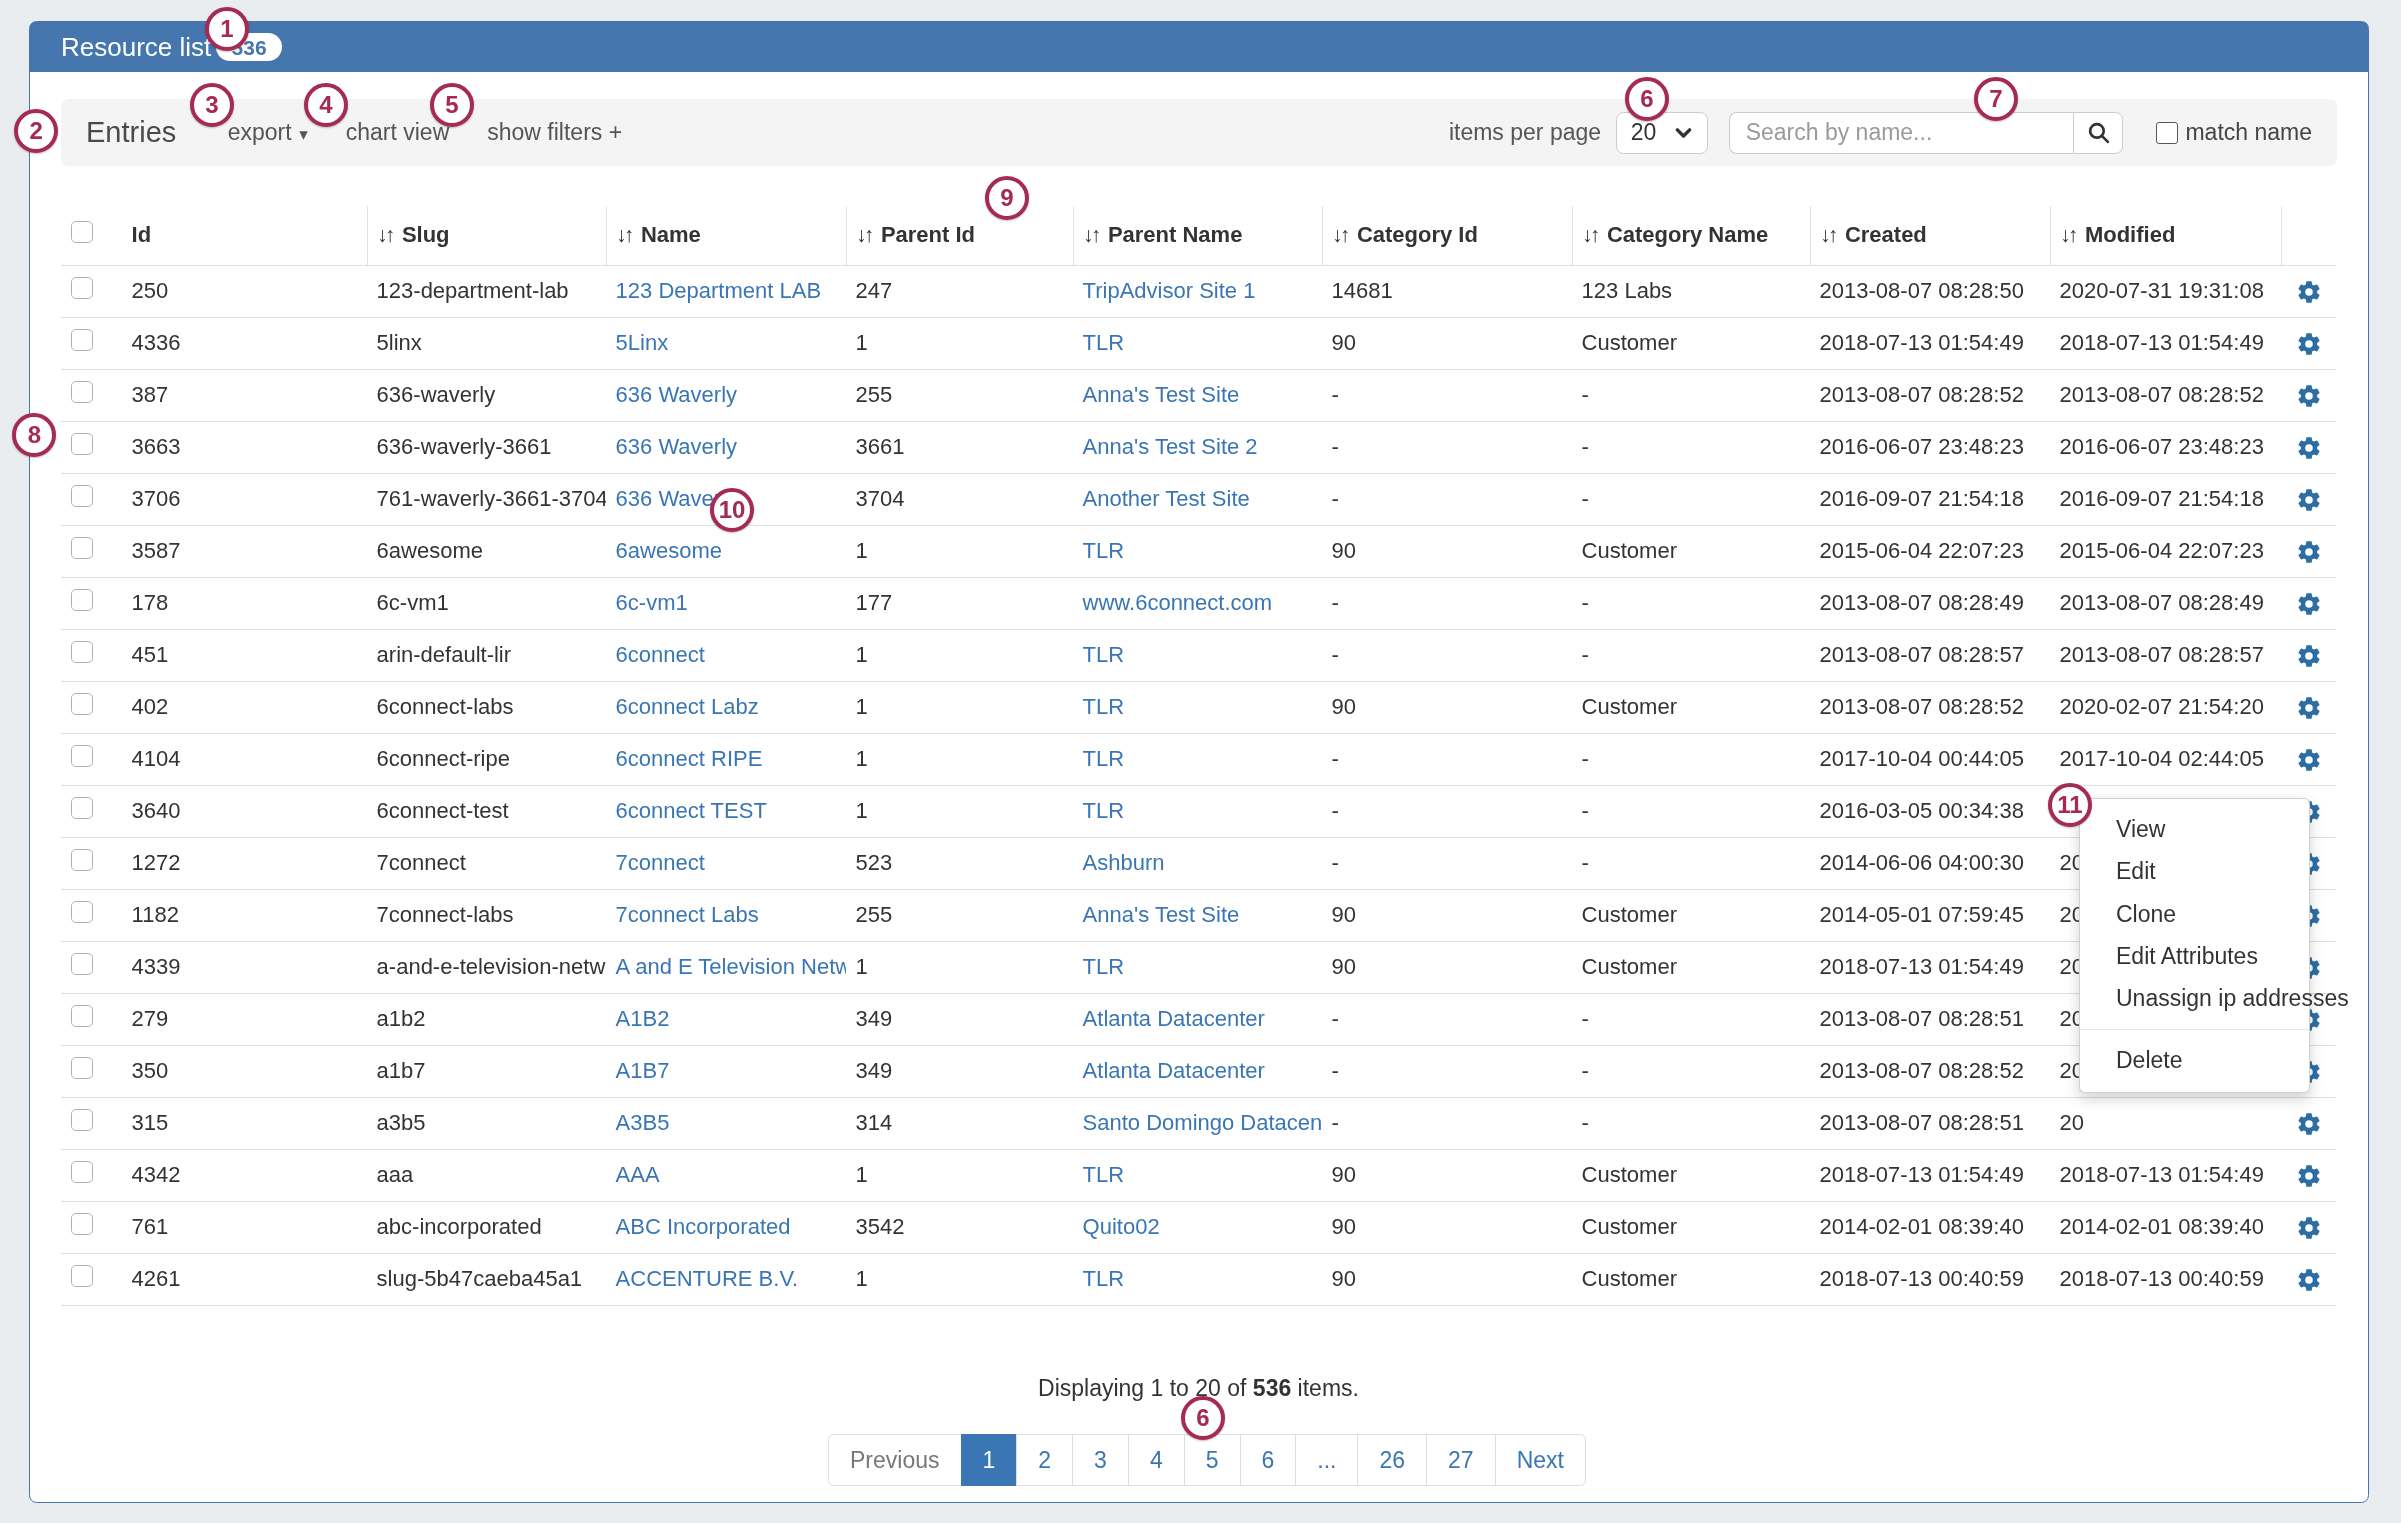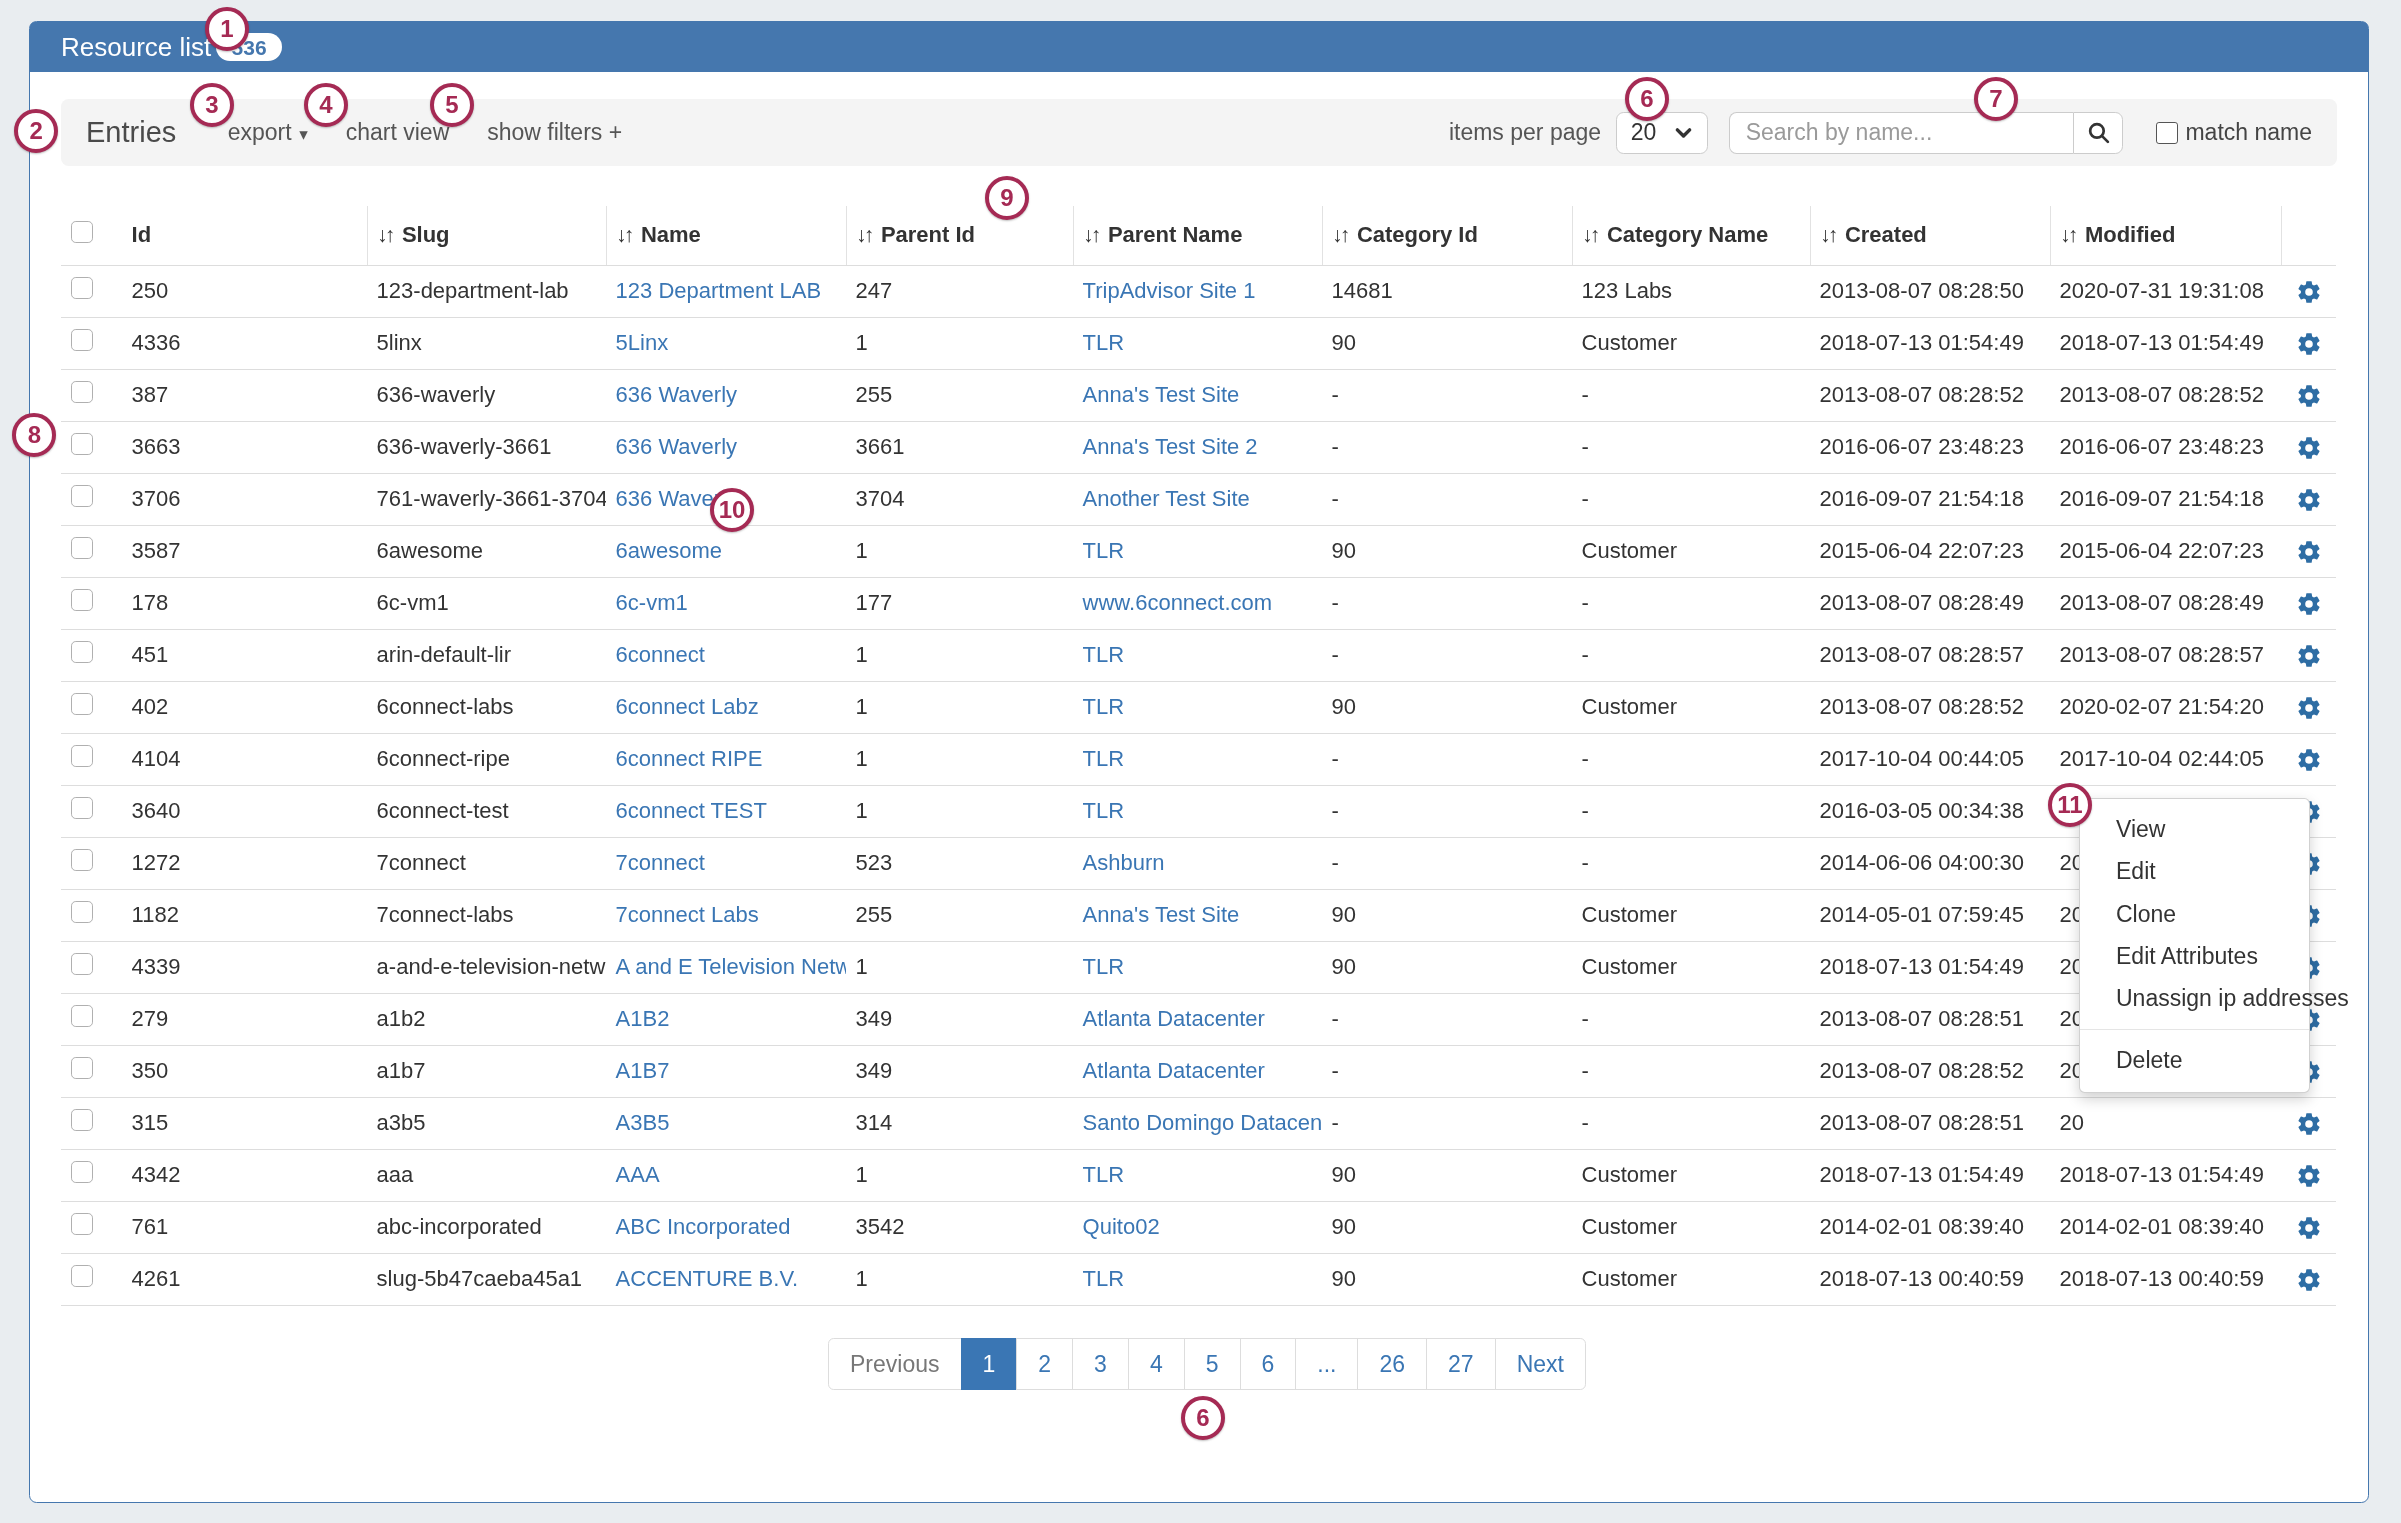--- a/index.html
+++ b/index.html
@@ -471,20 +471,25 @@
             <td>Customer</td>
             <td>2018-07-13 00:40:59</td>
             <td>2018-07-13 00:40:59</td>
             <td class="gear-cell"><svg viewBox="0 0 24 24" class="gear-svg">
                 <path d="M19.43 12.98c.04-.32.07-.64.07-.98s-.03-.66-.07-.98l2.11-1.65a.5.5 0 0 0 .12-.64l-2-3.46a.5.5 0 0 0-.61-.22l-2.49 1a7.03 7.03 0 0 0-1.69-.98l-.38-2.65A.49.49 0 0 0 14 2h-4a.49.49 0 0 0-.49.42l-.38 2.65c-.61.25-1.17.59-1.69.98l-2.49-1a.5.5 0 0 0-.61.22l-2 3.46a.5.5 0 0 0 .12.64l2.11 1.65c-.04.32-.07.65-.07.98s.03.66.07.98l-2.11 1.65a.5.5 0 0 0-.12.64l2 3.46c.12.22.39.3.61.22l2.49-1c.52.39 1.08.73 1.69.98l.38 2.65c.04.24.24.42.49.42h4c.25 0 .45-.18.49-.42l.38-2.65c.61-.25 1.17-.59 1.69-.98l2.49 1c.22.08.49 0 .61-.22l2-3.46a.5.5 0 0 0-.12-.64l-2.11-1.65zM12 15.5A3.5 3.5 0 1 1 12 8.5a3.5 3.5 0 0 1 0 7z"></path>
               </svg></td>
           </tr>
         </tbody>
     </table>
 
+    <div class="displaying">
+      <span>Displaying 1 to 20 of</span>
+      <b>536</b>
+      <span>items.</span>
+    </div>
 
     <div class="pagination" id="pagination">
         <a class="page-btn prev">Previous</a>
         <a class="page-btn active">1</a>
         <a class="page-btn">2</a>
         <a class="page-btn">3</a>
         <a class="page-btn">4</a>
         <a class="page-btn">5</a>
         <a class="page-btn">6</a>
         <a class="page-btn">...</a>

